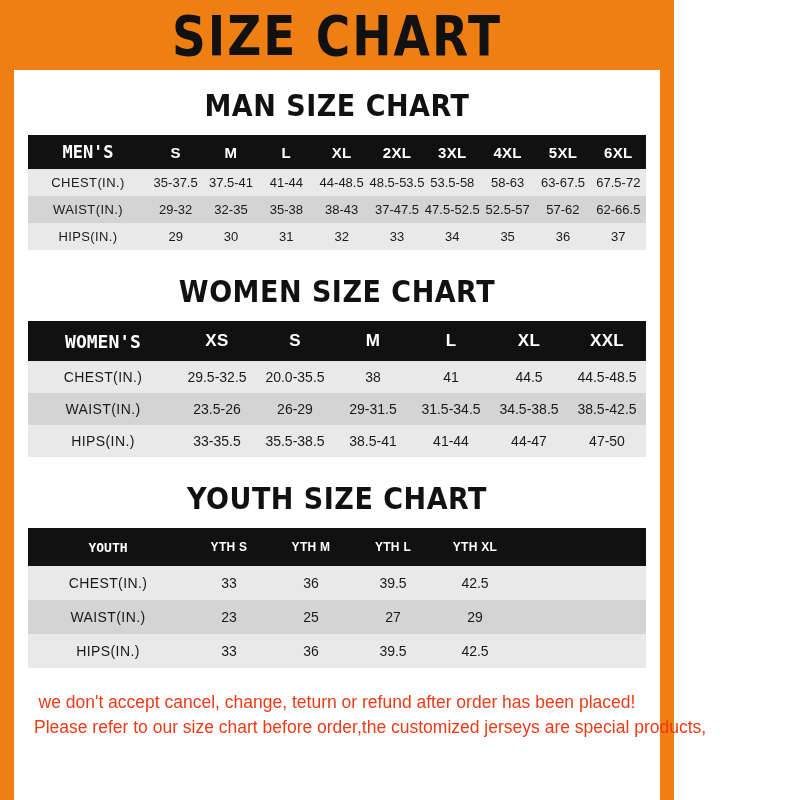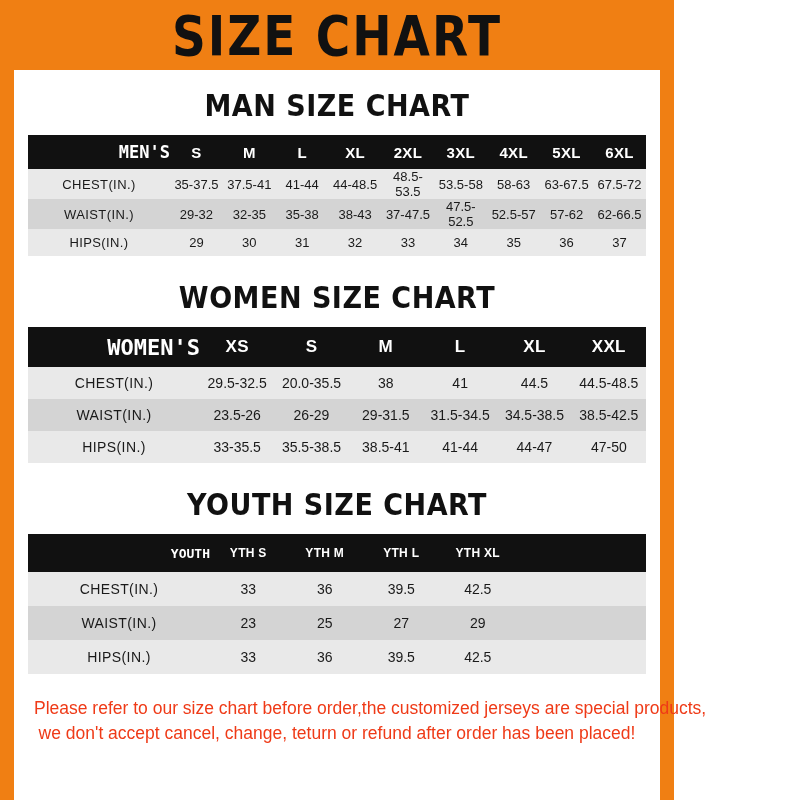--- a/index.html
+++ b/index.html
@@ -73,39 +73,39 @@
   thead th {
     color: #ffffff;
     font-weight: bold;
     height: 34px;
     font-size: 15px;
     letter-spacing: 0.3px;
   }
   thead th.corner {
     font-family: "DejaVu Sans Mono", monospace;
     font-size: 17px;
-    text-align: right;
-    padding-left: 22px;
+    text-align: center;
+    padding-left: 0;
     letter-spacing: 0px;
   }
   tbody tr td {
     height: 27px;
   }
   tbody tr:nth-child(odd) { background: #e9e9e9; }
   tbody tr:nth-child(even) { background: #d4d4d4; }
   tbody td.rowhead {
     font-size: 13px;
     letter-spacing: 0.4px;
     color: #1a1a1a;
     margin-left: 28px;
   }
 
   
   .women thead th { height: 40px; font-size: 17px; }
-  .women thead th.corner { font-size: 22px; }
+  .women thead th.corner { font-size: 18px; }
   .women tbody tr td { height: 32px; font-size: 14px; }
 
   
   .youth thead th { height: 38px; font-size: 12px; }
   .youth thead th.corner { font-size: 13px; }
   .youth tbody tr td { height: 34px; font-size: 14px; }
 
   .notice {
     margin: 22px 6px 0 6px;
     text-align: center;
@@ -261,18 +261,18 @@
           <td>33</td>
           <td>36</td>
           <td>39.5</td>
           <td>42.5</td>
           <td></td>
         </tr>
       </tbody>
     </table>
 
     <div class="notice">
+      <div>we don't accept cancel, change, teturn or refund after order has been placed!</div>
       <div>Please refer to our size chart before order,the customized jerseys are special products,</div>
-      <div>we don't accept cancel, change, teturn or refund after order has been placed!</div>
     </div>
 
   </div>
 </div>
 
 </body></html>

